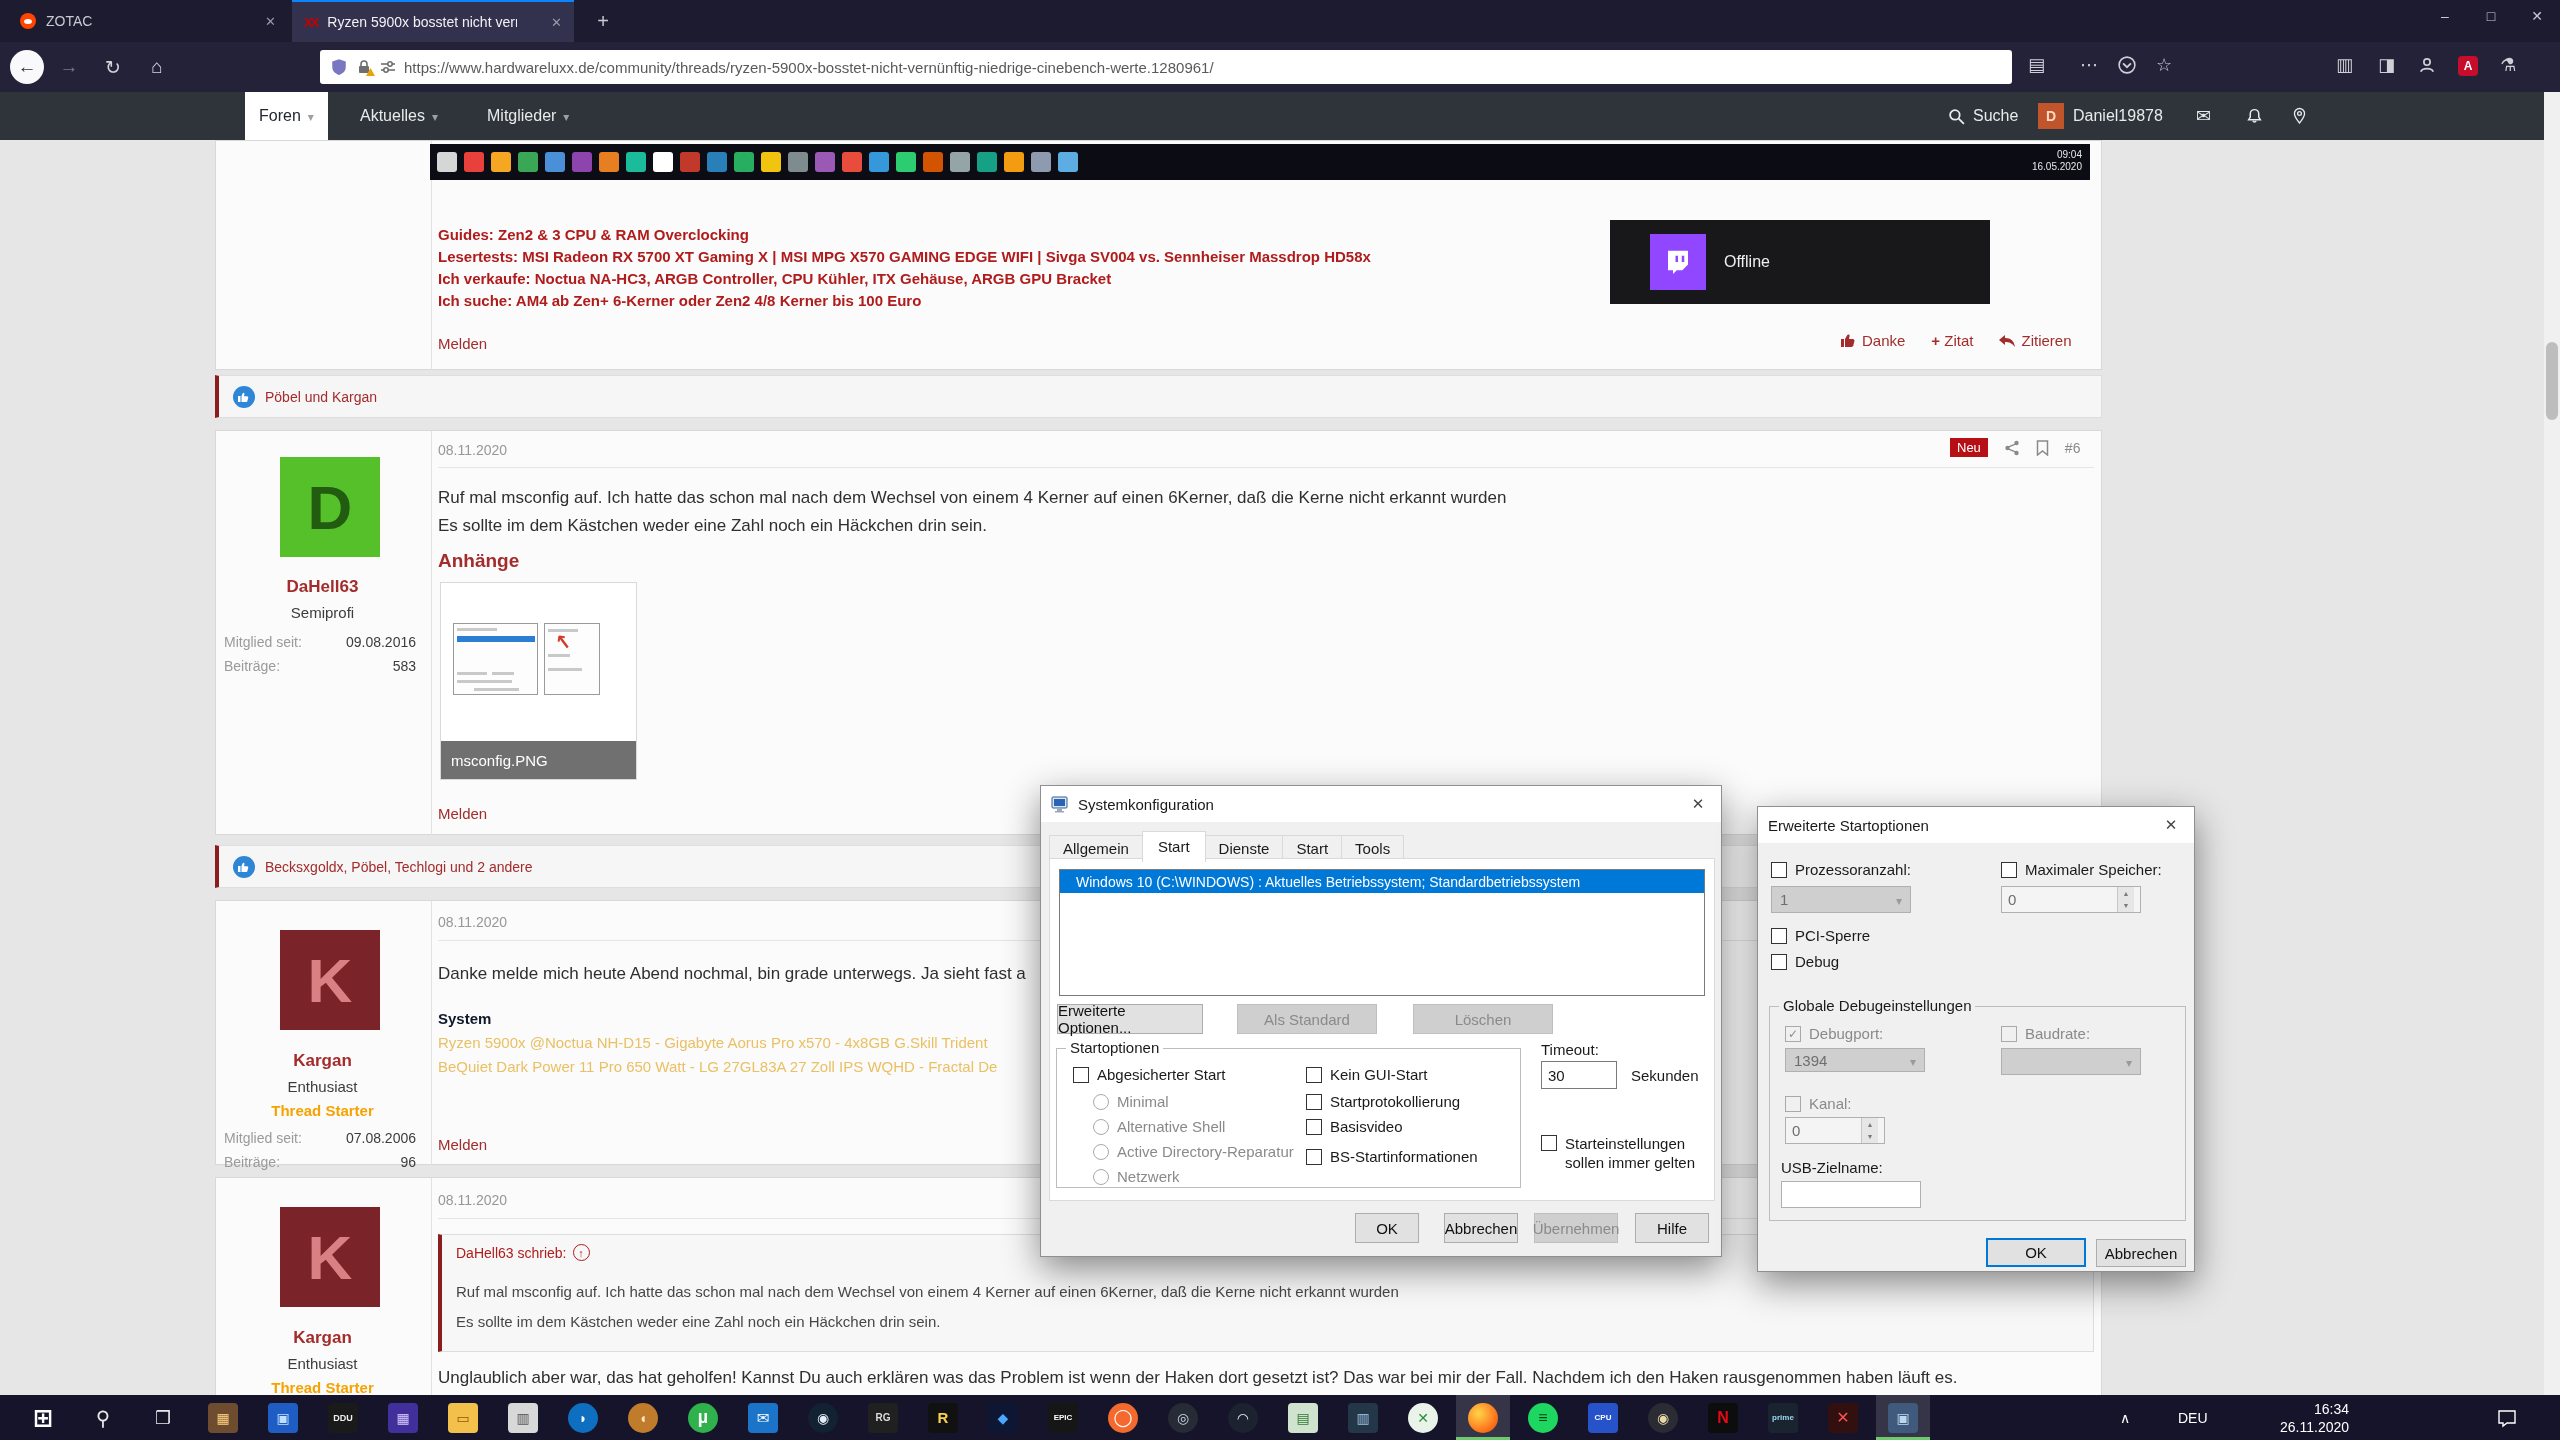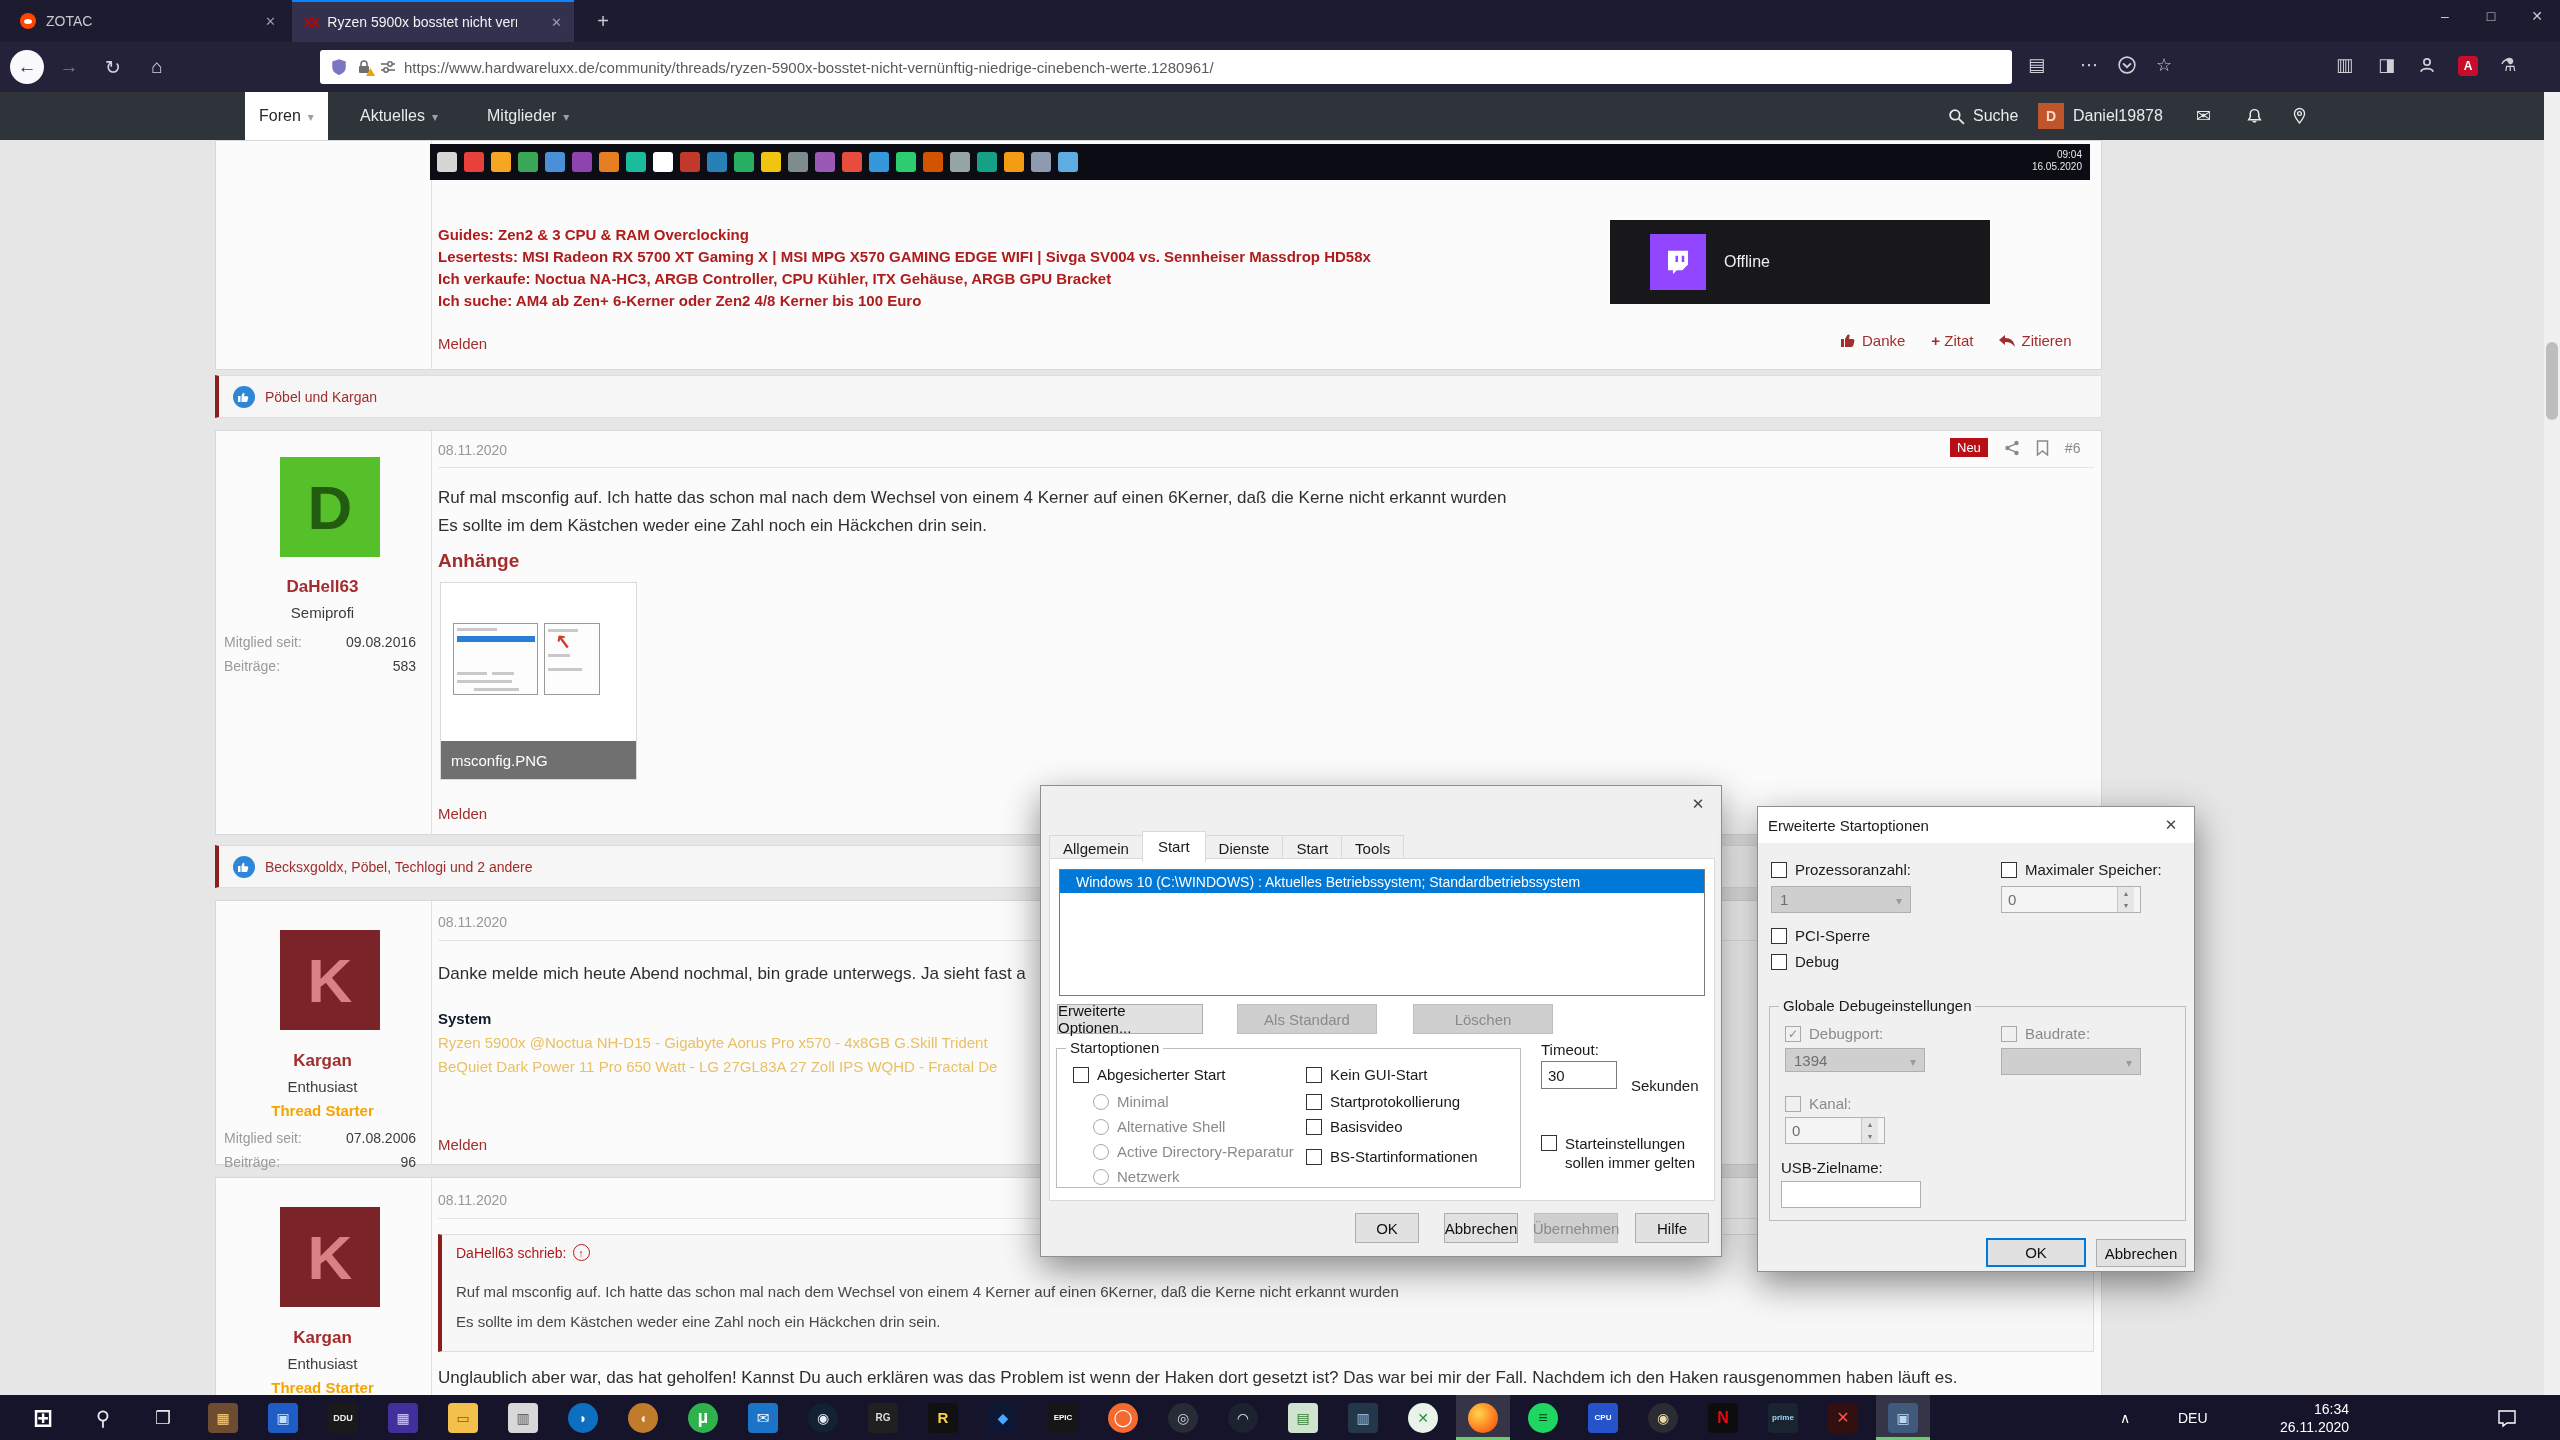--- a/index.html
+++ b/index.html
@@ -420,20 +420,29 @@
     <div class="quote-line" style="top:48px;">Ruf mal msconfig auf. Ich hatte das schon mal nach dem Wechsel von einem 4 Kerner auf einen 6Kerner, daß die Kerne nicht erkannt wurden</div>
     <div class="quote-line" style="top:78px;">Es sollte im dem Kästchen weder eine Zahl noch ein Häckchen drin sein.</div>
   </div>
   <div class="pbody" style="left:438px; top:1276px;">Unglaublich aber war, das hat geholfen! Kannst Du auch erklären was das Problem ist wenn der Haken dort gesetzt ist? Das war bei mir der Fall. Nachdem ich den Haken rausgenommen haben läuft es.</div>
 
   <div class="sbar">
     <div class="sthumb" style="top:250px; height:78px;"></div>
   </div>
 
   <div class="dlg" style="left:1040px; top:693px; width:682px; height:472px;">
+    <div class="dlg-title">
+      <svg width="19" height="17" viewBox="0 0 19 17">
+          <rect x="1" y="1" width="15" height="11" rx="1" fill="#d9e6f5" stroke="#3a5a8c"></rect>
+          <rect x="3" y="3" width="11" height="7" fill="#2a62b8"></rect>
+          <rect x="6" y="13" width="5" height="2" fill="#9aa7b8"></rect>
+          <rect x="4" y="15" width="9" height="1.5" fill="#9aa7b8"></rect>
+        </svg>
+      <span>Systemkonfiguration</span>
+    </div>
     <div class="dlg-close ic-x"></div>
 
     <div class="tabstrip" style="left:8px; top:45px;">
       <span class="wtab">Allgemein</span>
       <span class="wtab active">Start</span>
       <span class="wtab">Dienste</span>
       <span class="wtab">Start</span>
       <span class="wtab">Tools</span>
     </div>
     <div class="panel" style="left:8px; top:72px; width:666px; height:343px;"></div>
@@ -482,21 +491,21 @@
       <span class="cb"></span>
         <span>Basisvideo</span>
     </div>
     <div class="cbrow" style="left:265px; top:362px;">
       <span class="cb"></span>
         <span>BS-Startinformationen</span>
     </div>
 
     <div class="wlabel" style="left:500px; top:255px;">Timeout:</div>
     <div class="wedit" style="left:500px; top:275px; width:76px; height:28px;">30</div>
-    <div class="wlabel" style="left:590px; top:291px;">Sekunden</div>
+    <div class="wlabel" style="left:590px; top:281px;">Sekunden</div>
 
     <div class="cbrow" style="left:500px; top:348px; width:178px;">
       <span class="cb"></span>
         <span style="line-height:19px;">Starteinstellungen sollen immer gelten</span>
     </div>
 
     <div class="wbtn" style="left:314px; top:427px; width:64px;">OK</div>
     <div class="wbtn" style="left:403px; top:427px; width:74px;">Abbrechen</div>
     <div class="wbtn disabled" style="left:493px; top:427px; width:84px;">Übernehmen</div>
     <div class="wbtn" style="left:594px; top:427px; width:74px;">Hilfe</div>

